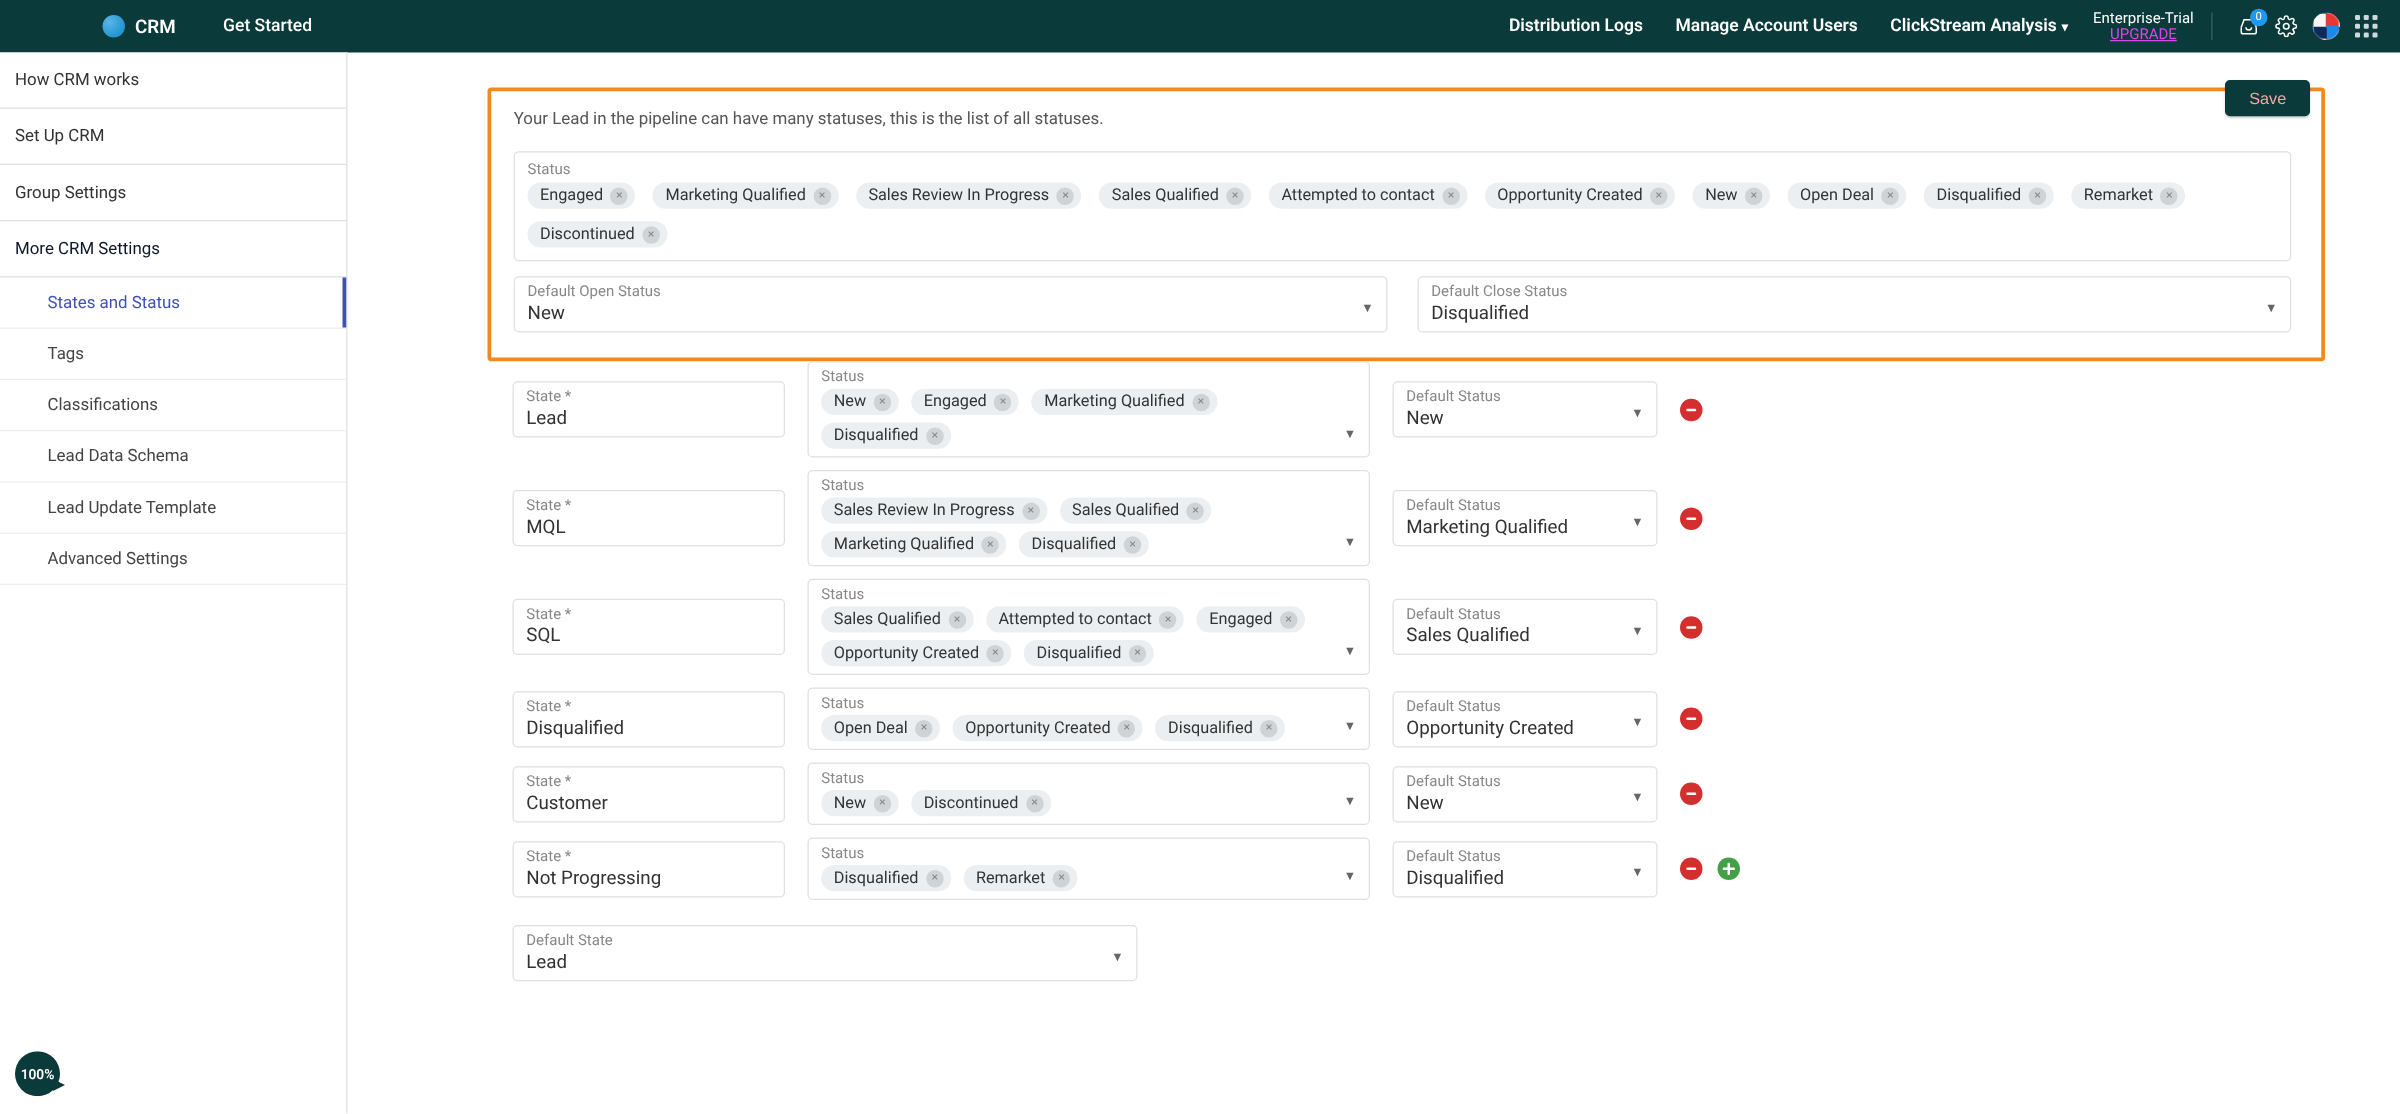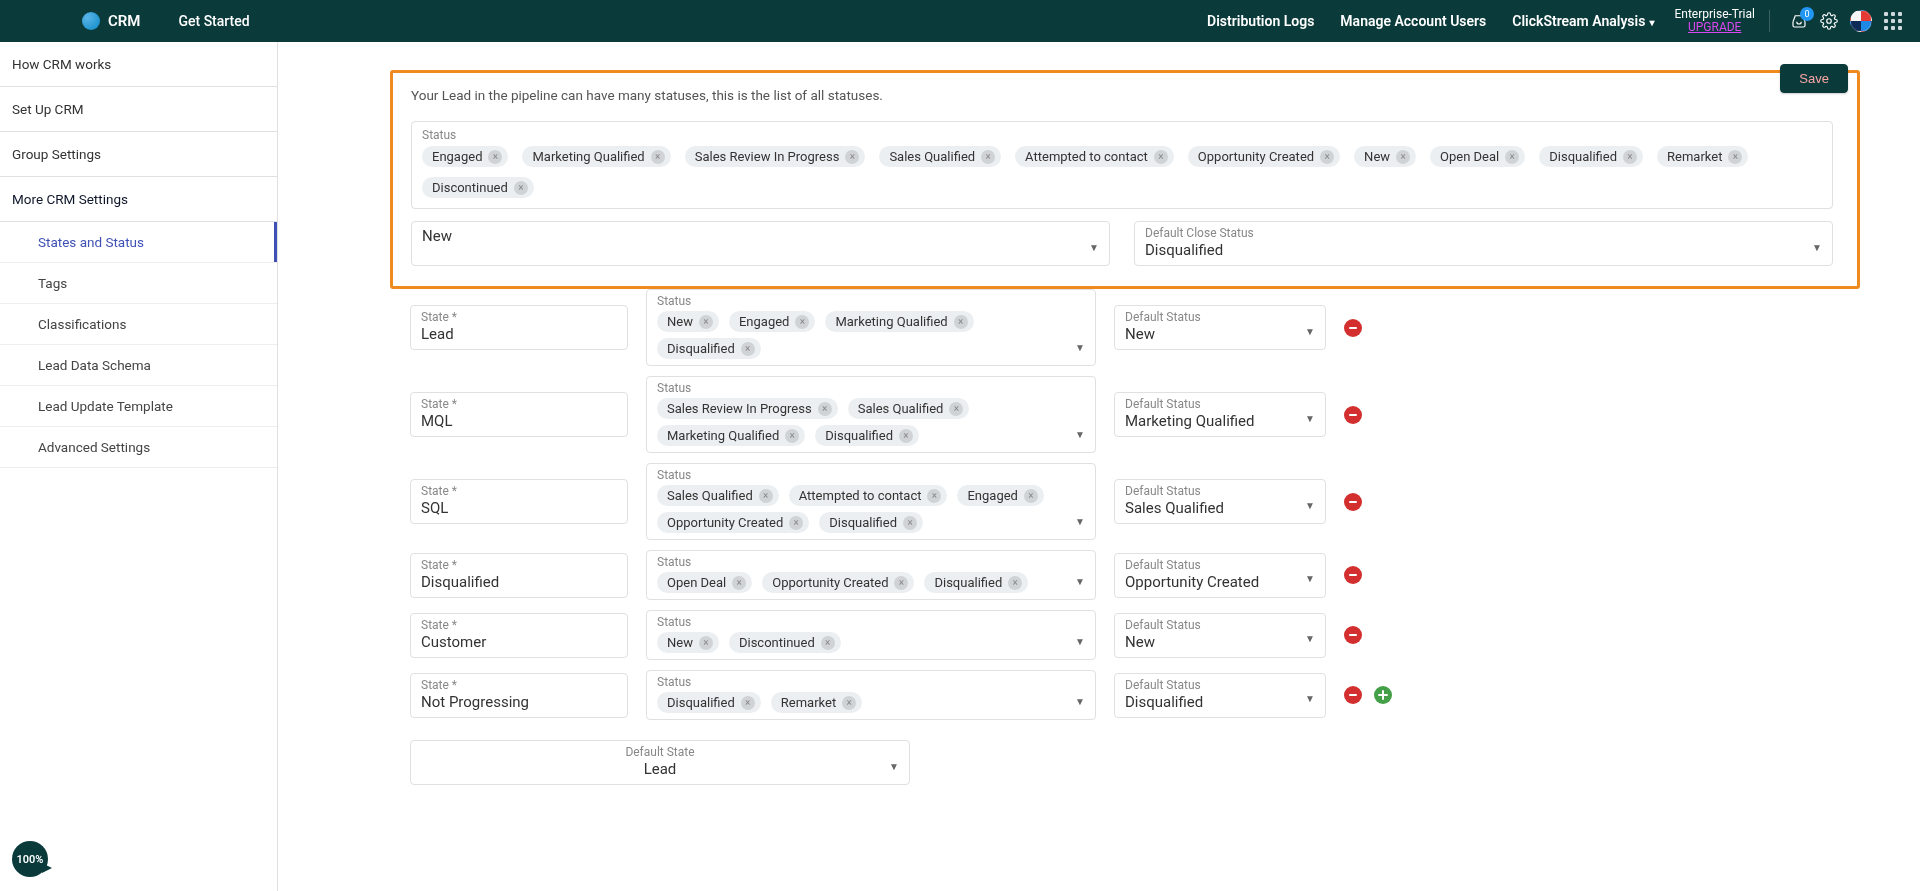--- a/index.html
+++ b/index.html
@@ -67,21 +67,21 @@
 .status-box .lbl { color: #888; font-size: 12px; margin-bottom: 3px; }
 .status-box .chips { gap: 6px 10px; }
 .status-box .dd-caret { right: 10px; bottom: 12px; top: auto; transform: none; }
 
 .circ-btn { width: 18px; height: 18px; border-radius: 50%; display: flex; align-items: center; justify-content: center; color: #fff; font-weight: 700; cursor: pointer; }
 .circ-remove { background: #d32f2f; }
 .circ-remove::before { content: ""; width: 8px; height: 2px; background: #fff; border-radius: 1px; }
 .circ-add { background: #43a047; }
 .circ-add svg { width: 10px; height: 10px; }
 
-.default-state-row { margin-left: 20px; margin-top: 20px; width: 500px; text-align: center; }
+.default-state-row { margin-left: 20px; margin-top: 20px; width: 500px; }
 
 
 .progress-bubble { position: fixed; left: 12px; bottom: 14px; width: 36px; height: 36px; border-radius: 50%; background: #0b3a3a; color: #fff; font-size: 11px; font-weight: 600; display: flex; align-items: center; justify-content: center; }
 .progress-bubble::before { content: ""; position: absolute; right: -4px; bottom: 4px; width: 10px; height: 10px; background: #0b3a3a; clip-path: polygon(0 0, 100% 50%, 0 100%);} 
 </style>
 </head>
 <body>
 
 <div class="topbar">
   <div class="brand">
@@ -165,20 +165,21 @@
             <span class="chip">New<span class="x">×</span></span>
             <span class="chip">Open Deal<span class="x">×</span></span>
             <span class="chip">Disqualified<span class="x">×</span></span>
             <span class="chip">Remarket<span class="x">×</span></span>
             <span class="chip">Discontinued<span class="x">×</span></span>
           </div>
       </div>
 
       <div class="two-col">
         <div class="field-box">
+          <div class="lbl">Default Open Status</div>
           <div class="val">New</div>
           <span class="dd-caret">▼</span>
         </div>
         <div class="field-box">
           <div class="lbl">Default Close Status</div>
           <div class="val">Disqualified</div>
           <span class="dd-caret">▼</span>
         </div>
       </div>
     </div>

